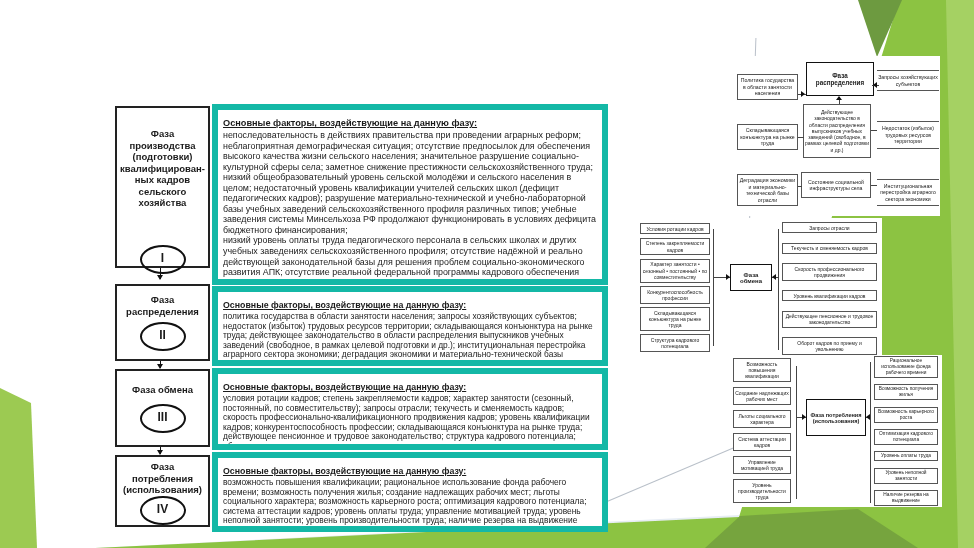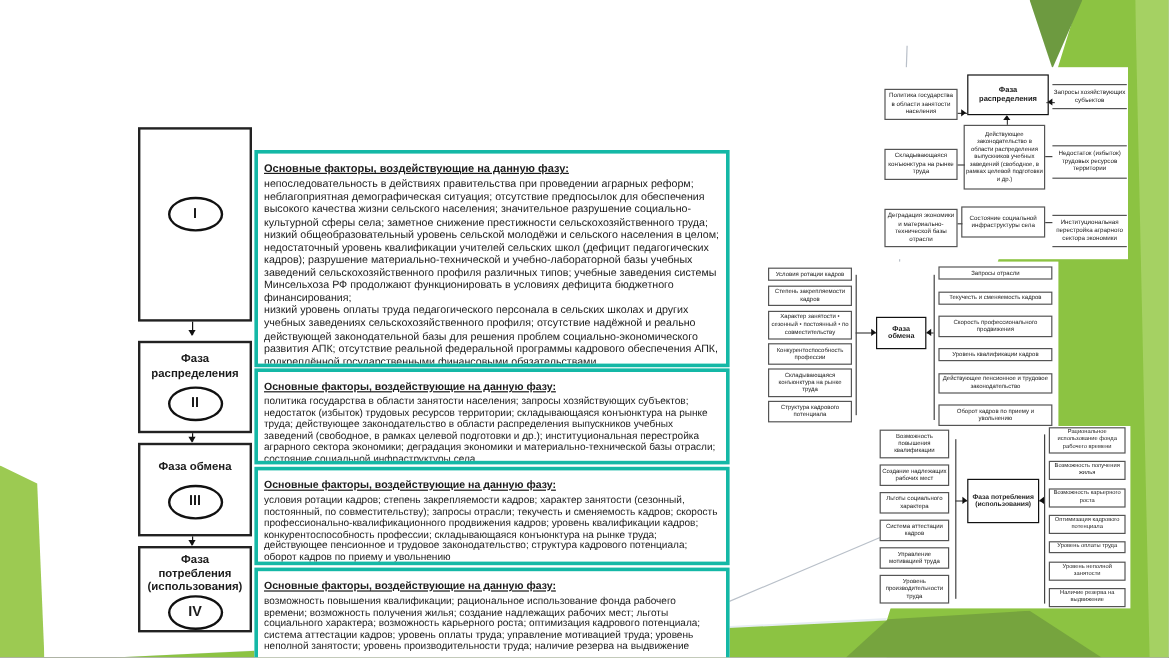--- a/index.html
+++ b/index.html
@@ -19,21 +19,21 @@
   .panel{position:absolute;background:#fff;z-index:1;}
   
   .tgroup{position:absolute;left:0;top:0;z-index:3;}
   .pbox{position:absolute;border:2px solid #222;background:#fff;display:flex;flex-direction:column;
         align-items:center;text-align:center;font-weight:bold;font-size:9.5px;line-height:11.5px;padding:6px 3px;box-sizing:border-box;}
   .pbox.tall{justify-content:flex-start;padding-top:20px;}
   .pbox.tall .oval{margin-top:36px;}
   .pbox.mid{justify-content:space-evenly;padding:4px 3px;}
   .oval{width:42px;height:25px;border:2px solid #111;border-radius:50%;display:flex;align-items:center;
         justify-content:center;font-weight:bold;font-size:12px;flex:0 0 auto;}
-  .fcell{position:absolute;border:3px solid #14b8a6;background:#fff;padding:2px 5px;box-sizing:border-box;overflow:hidden;margin-top:21px;}
+  .fcell{position:absolute;border:6px solid #14b8a6;background:#fff;padding:2px 5px;box-sizing:border-box;overflow:hidden;}
   .fhead{font-weight:bold;text-decoration:underline;font-size:8.8px;line-height:10.5px;}
   .fbody{white-space:pre-line;font-size:8.4px;line-height:9.5px;}
   .r1 .fhead{font-size:9.2px;line-height:11.5px;}
   .r1 .fbody{font-size:8.9px;line-height:10.55px;}
   .flow{position:absolute;width:1px;background:#111;}
   .flow:after{content:'';position:absolute;bottom:-1px;left:-3px;border-left:3.5px solid transparent;
               border-right:3.5px solid transparent;border-top:5px solid #111;}
   
   .dgroup{position:absolute;left:0;top:0;z-index:3;}
   .dhead{position:absolute;border:1.5px solid #111;background:#fff;font-weight:bold;display:flex;
@@ -64,20 +64,21 @@
   <div class="thinline" id="line1"></div>
 
   <div class="panel" style="left:734px;top:56px;width:206px;height:160px;"></div>
   <div class="panel" style="left:636px;top:218px;width:246px;height:138px;"></div>
   <div class="panel" style="left:702px;top:355px;width:240px;height:152px;"></div>
   <div class="thinline" id="line2"></div>
 
   <div class="tgroup">
 
     <div class="pbox tall" style="left:115px;top:106px;width:95px;height:162px;">
+      <div>Фаза производства (подготовки) квалифицирован-ных кадров сельского хозяйства</div>
       <div class="oval">
           <span>I</span>
         </div>
     </div>
     <div class="fcell r1" style="left:212px;top:104px;width:396px;height:181px;">
       <span class="fhead">Основные факторы, воздействующие на данную фазу:</span>
       <div class="fbody">непоследовательность в действиях правительства при проведении аграрных реформ; неблагоприятная демографическая ситуация; отсутствие предпосылок для обеспечения высокого качества жизни сельского населения; значительное разрушение социально-культурной сферы села; заметное снижение престижности сельскохозяйственного труда; низкий общеобразовательный уровень сельской молодёжи и сельского населения в целом; недостаточный уровень квалификации учителей сельских школ (дефицит педагогических кадров); разрушение материально-технической и учебно-лабораторной базы учебных заведений сельскохозяйственного профиля различных типов; учебные заведения системы Минсельхоза РФ продолжают функционировать в условиях дефицита бюджетного финансирования;
 низкий уровень оплаты труда педагогического персонала в сельских школах и других учебных заведениях сельскохозяйственного профиля; отсутствие надёжной и реально действующей законодательной базы для решения проблем социально-экономического развития АПК; отсутствие реальной федеральной программы кадрового обеспечения АПК, подкреплённой государственными финансовыми обязательствами</div>
     </div>
     <div class="flow" style="left:160px;top:268px;height:11px;"></div>

